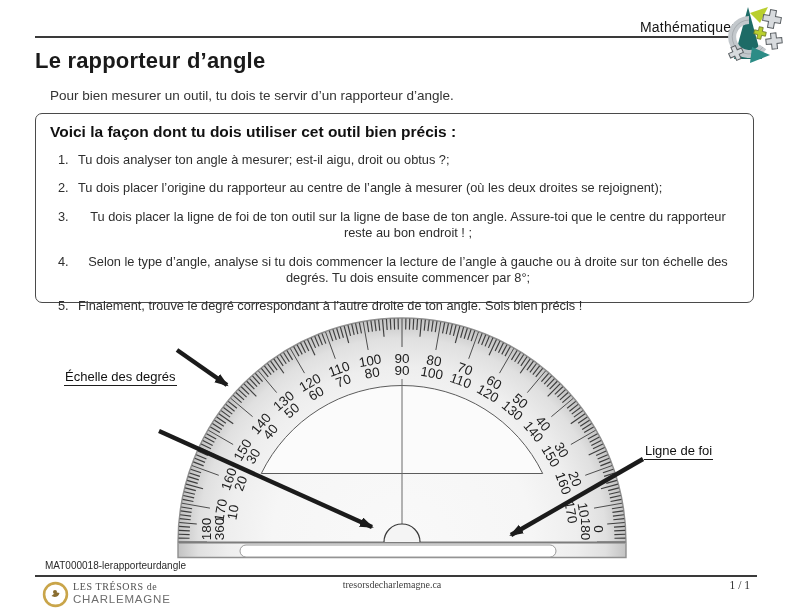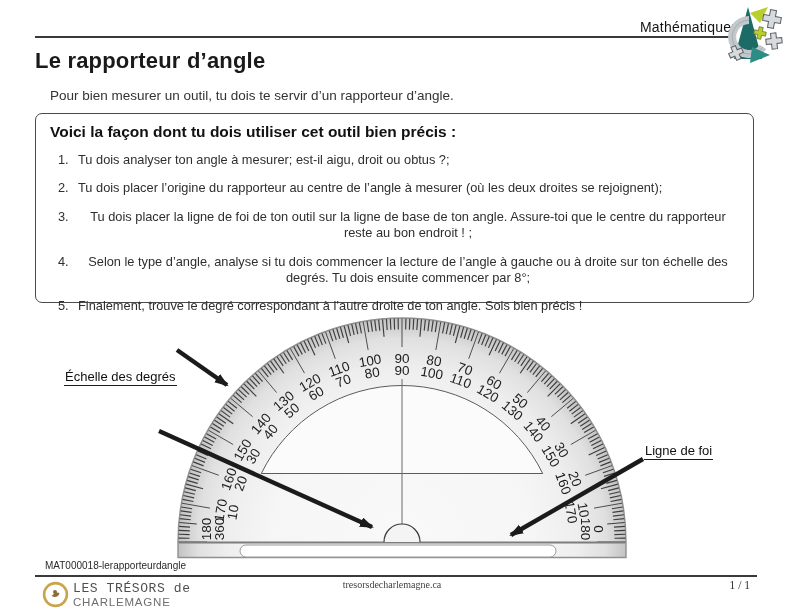--- a/index.html
+++ b/index.html
@@ -25,21 +25,21 @@
   .diag-label{position:absolute;z-index:3;font-size:13px;color:#101010;border-bottom:1.2px solid #1c1c1c;padding:0 1px 1px;}
   #label-scale{left:64px;top:336px;margin-top:33px;}
   #label-origin{left:40px;top:413px;}
   #label-foi{left:644px;top:443px;}
   #diagram-svg{position:absolute;left:0;top:0;z-index:2;}
   
   #doc-code{position:absolute;left:45px;top:560px;font-size:10px;color:#2a2a2a;}
   #footer-rule{position:absolute;left:35px;top:575px;width:722px;border-top:2.2px solid #3a3a3a;}
   #footer-logo{position:absolute;left:42px;top:581px;}
   #brand{position:absolute;left:73px;top:582px;line-height:1.05;}
-  #brand-top{font-family:Liberation Mono, monospace;font-size:13px;letter-spacing:.6px;color:#4f4f4f;}
+  #brand-top{font-family:Liberation Serif, serif;font-size:10px;letter-spacing:.6px;color:#4f4f4f;}
   #brand-bottom{font-size:11.5px;letter-spacing:.8px;color:#6e6e6e;}
   #website{position:absolute;left:0;top:579px;width:784px;text-align:center;font-family:"Liberation Serif", serif;font-size:10px;color:#3f3f3f;}
   #page-num{position:absolute;right:42px;top:579px;font-family:"Liberation Serif", serif;font-size:11.5px;color:#2f2f2f;}
 </style>
 </head>
 <body>
 
 <div id="page">
 
   <div id="header-rule"></div>

